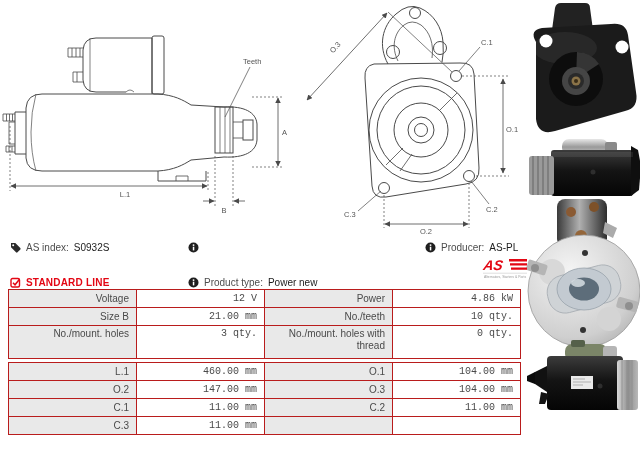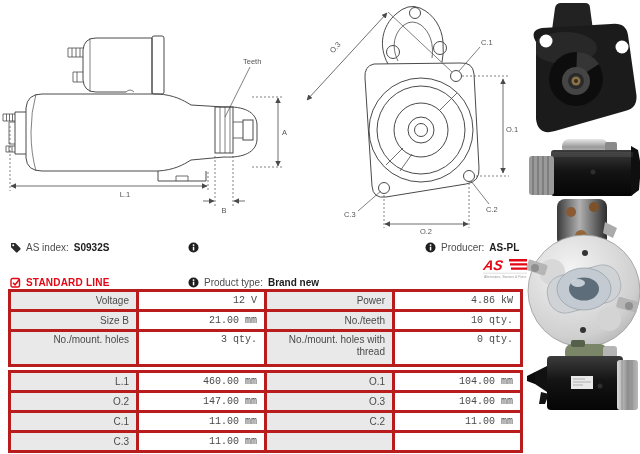--- a/index.html
+++ b/index.html
@@ -8,30 +8,30 @@
     font-family:"Liberation Sans", sans-serif; overflow:hidden;
   }
   svg { display:block; }
   .abs { position:absolute; }
 
   
   .info-bar { position:absolute; top:238px; left:0; width:530px; height:50px; }
   .info-col { position:absolute; top:0; }
   .info-row { position:absolute; display:flex; align-items:flex-start; gap:5px;
               font-size:10px; color:#4d4d4d; white-space:nowrap; height:13px; }
-  .info-row .bold { font-weight:bold; color:#1c1c1c; }
+  .info-row .bold { font-weight:normal; color:#1c1c1c; }
   .row1 { top:4px; } .row2 { top:39px; }
   .standard-line { color:#e30613; font-weight:bold; letter-spacing:0.2px; }
   .logo-wrap { position:absolute; left:56px; top:19px; }
 
   
   .spec-table { position:absolute; left:8px; top:289px; width:514px; }
   .spec-table table { border-collapse:collapse; width:512px; table-layout:fixed;
                       font-size:10px; color:#4a4a4a; }
-  .spec-table td { border:3px solid #b91c1c; text-align:right;
+  .spec-table td { border:1px solid #b91c1c; text-align:right;
                    padding:1px 7px 1px 3px; height:15px; line-height:1.2;
                    vertical-align:middle; overflow:hidden; }
   .spec-table td.lbl { background:#e9e9e9; }
   .spec-table td.val { background:#ffffff;font-family:Liberation Mono, monospace; }
   .spec-table tr.tall td { height:29px; vertical-align:top; padding-top:2px; }
   .spec-table .grp2 { margin-top:3px; }
 
   .dim-label { font-size:7.5px; fill:#555; }
 </style>
 </head>
@@ -263,21 +263,21 @@
           <circle cx="5.55" cy="3.1" r="0.95" fill="#ffffff"></circle>
         </svg>
       </div>
       <div class="info-row row2">
         <svg width="11" height="11" viewBox="0 0 11 11">
           <circle cx="5.5" cy="5.5" r="5" fill="#1f1f1f"></circle>
           <rect x="4.8" y="4.7" width="1.5" height="3.7" fill="#ffffff"></rect>
           <circle cx="5.55" cy="3.1" r="0.95" fill="#ffffff"></circle>
         </svg>
         <span>Product type:</span>
-        <span class="bold">Brand new</span>
+        <span class="bold">Power new</span>
       </div>
     </div>
 
     <div class="info-col" style="left:425px; width:105px">
       <div class="info-row row1">
         <svg width="11" height="11" viewBox="0 0 11 11">
           <circle cx="5.5" cy="5.5" r="5" fill="#1f1f1f"></circle>
           <rect x="4.8" y="4.7" width="1.5" height="3.7" fill="#ffffff"></rect>
           <circle cx="5.55" cy="3.1" r="0.95" fill="#ffffff"></circle>
         </svg>

